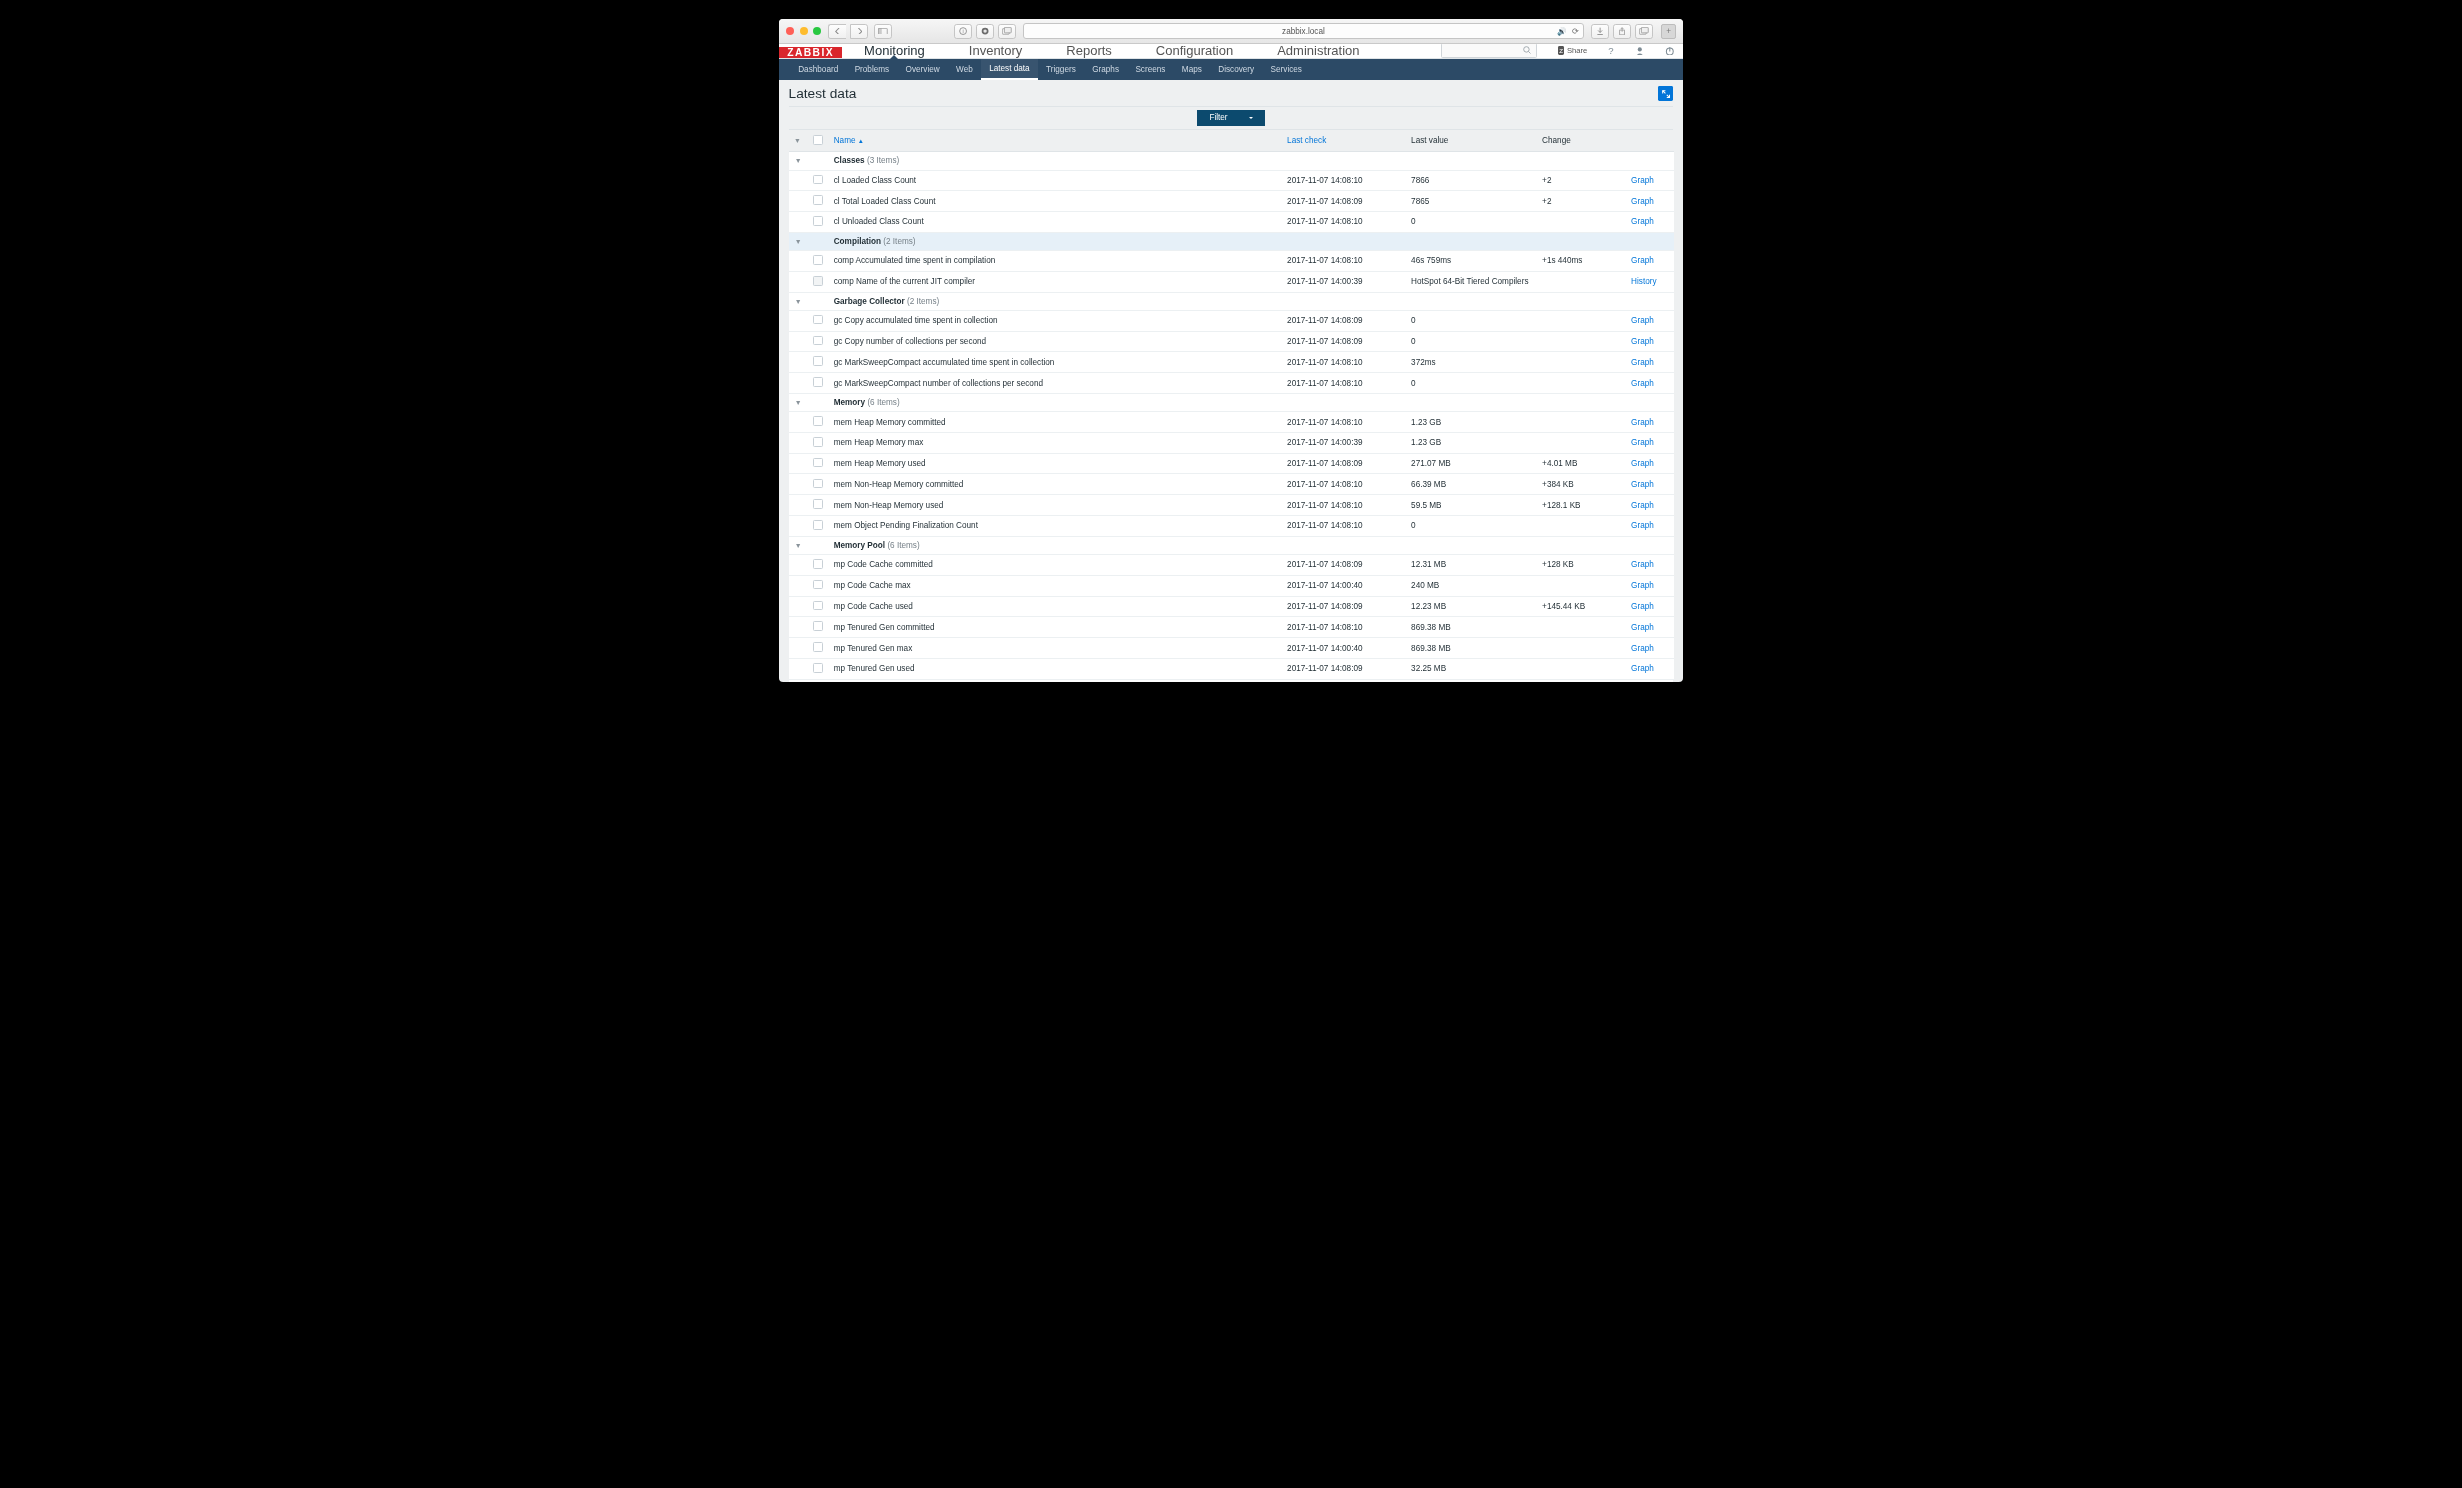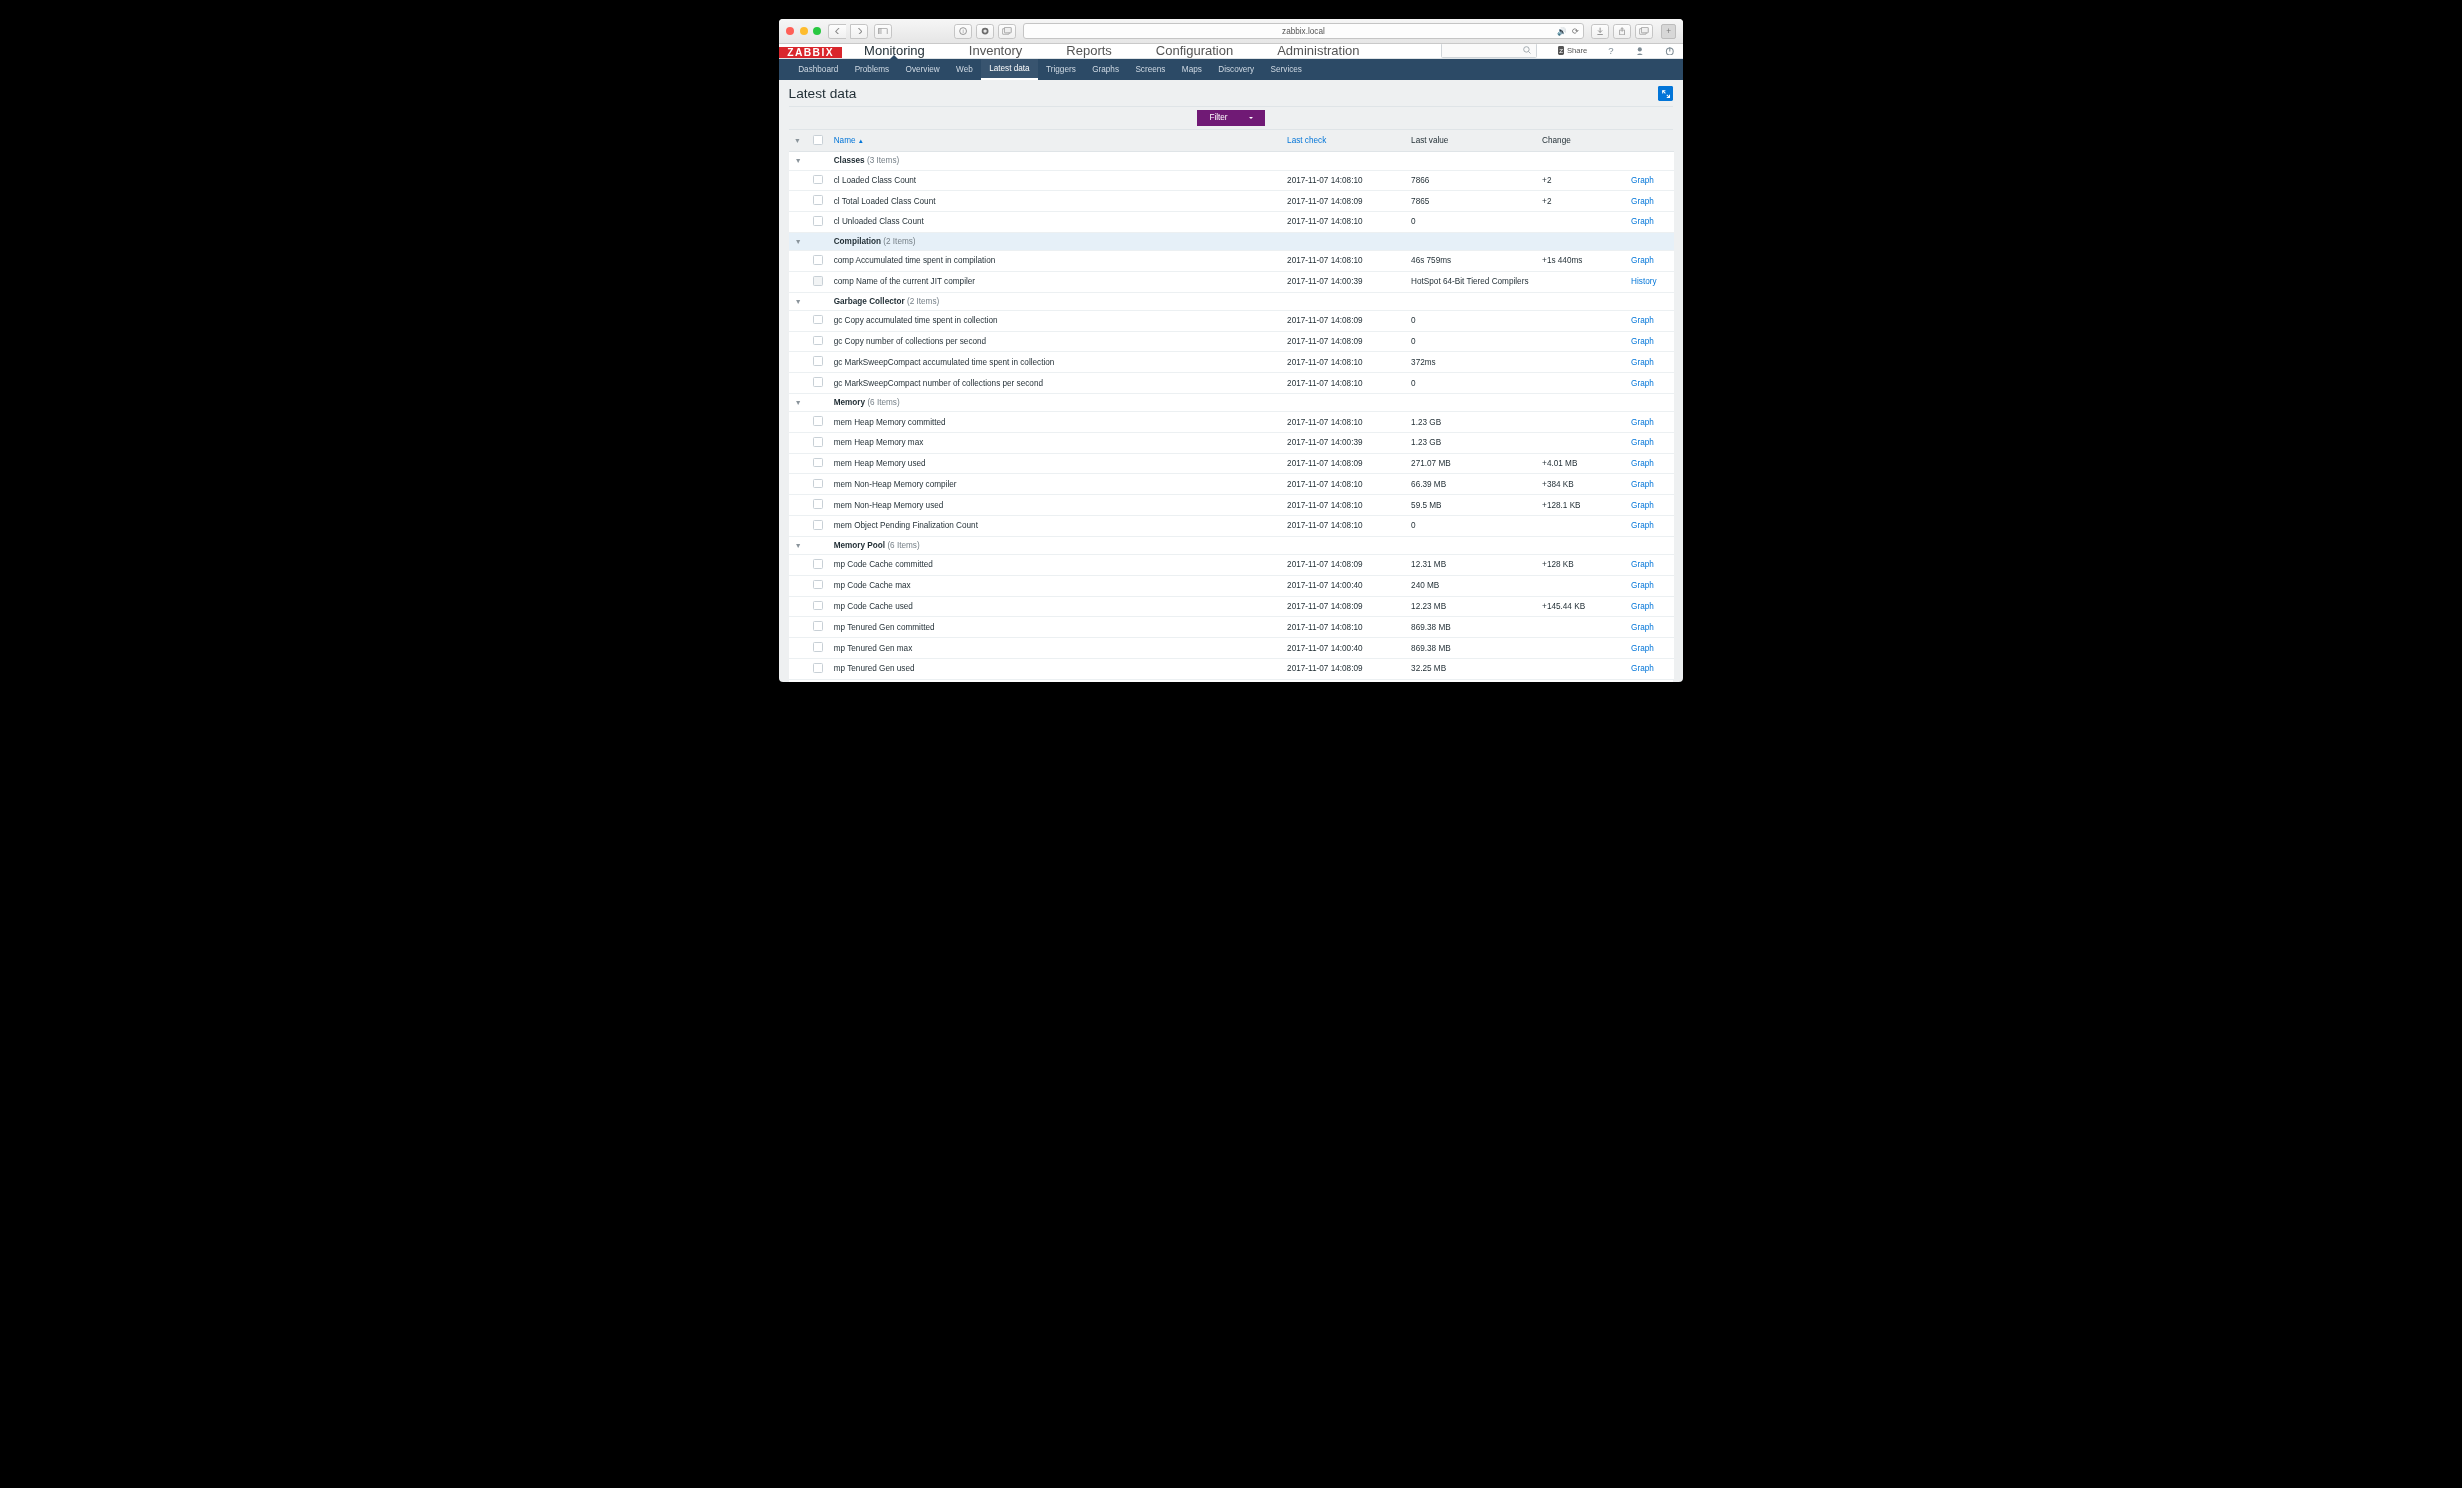--- a/index.html
+++ b/index.html
@@ -117,21 +117,21 @@
     border-radius:1.4px; color:#fff; display:flex; align-items:center;
     justify-content:center; font-size:8.2px;
   }
   
   .z-filterbar {
     background:#eef0f1; border-top:0.7px solid #dfe4e7; border-bottom:0.7px solid #dfe4e7;
     display:flex; justify-content:center; padding:3.4px 0;
     margin:0 9.6px;
   }
   .z-filterbtn {
-    background:#701a75; color:#fff; border:none; padding:3.4px 12.4px;
+    background:#0c4a6e; color:#fff; border:none; padding:3.4px 12.4px;
     font-size:8.2px; display:flex; align-items:center; gap:21px;
   }
   .tri-down { width:0;height:0;border:2.7px solid transparent;border-top-color:#fff; margin-top:2.1px;}
   
   .tbl { width:calc(100% - 19px); margin:0 9.6px; background:#fff; border-collapse:collapse; }
   .tbl thead th {
     text-align:left; font-weight:400; font-size:8.2px;
     padding:4.8px 5.5px; background:#eef0f1; border-bottom:0.7px solid #dfe4e7;
   }
   .tbl thead th.link { color:#0275d8; }
@@ -446,21 +446,21 @@
           <td><span class="chk"></span></td>
           <td>mem Heap Memory used</td>
           <td>2017-11-07 14:08:09</td>
           <td>271.07 MB</td>
           <td>+4.01 MB</td>
           <td><a href="#" class="link-a">Graph</a></td>
         </tr>
         <tr>
           <td></td>
           <td><span class="chk"></span></td>
-          <td>mem Non-Heap Memory compiler</td>
+          <td>mem Non-Heap Memory committed</td>
           <td>2017-11-07 14:08:10</td>
           <td>66.39 MB</td>
           <td>+384 KB</td>
           <td><a href="#" class="link-a">Graph</a></td>
         </tr>
         <tr>
           <td></td>
           <td><span class="chk"></span></td>
           <td>mem Non-Heap Memory used</td>
           <td>2017-11-07 14:08:10</td>

